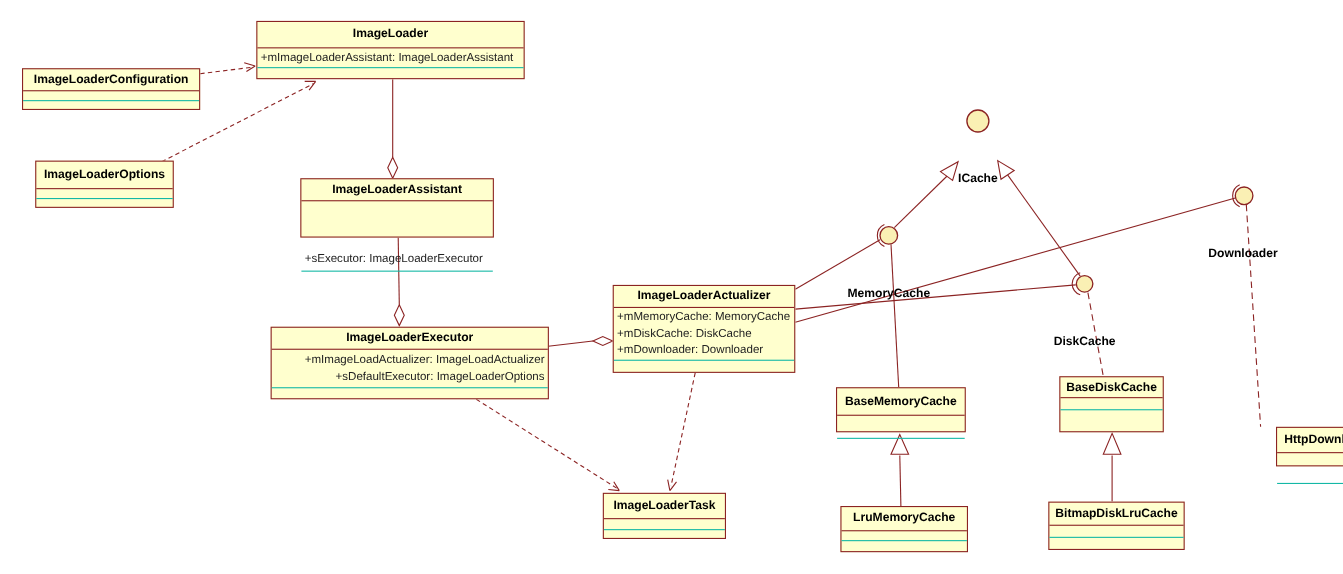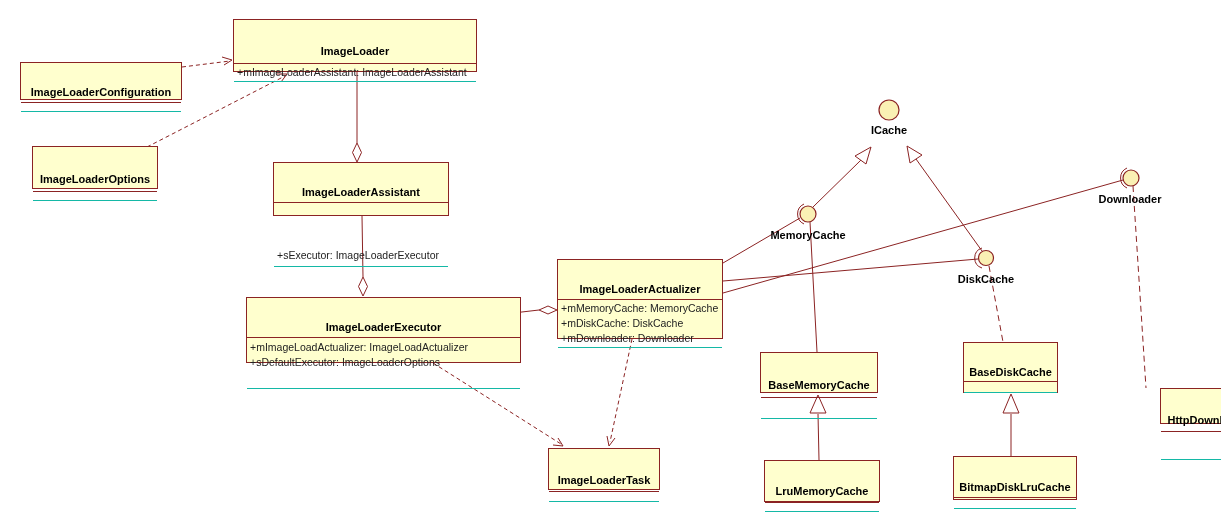--- a/index.html
+++ b/index.html
@@ -3,28 +3,28 @@
 <meta charset="utf-8">
 <style>
   html,body{margin:0;padding:0;background:#fff;}
   #canvas{position:relative;width:1221px;height:522px;background:#fff;overflow:hidden;
           font-family:"Liberation Sans",sans-serif;}
   #wires{position:absolute;left:0;top:0;z-index:1;}
   .uml-class{position:absolute;z-index:2;background:#FFFFCE;border:1px solid #8B2323;
              box-sizing:border-box;display:flex;flex-direction:column;}
   .uml-title{font-weight:bold;font-size:11px;line-height:13px;color:#000;text-align:center;
              border-bottom:1px solid #8B2323;padding:3px 2px;display:flex;align-items:center;
-             justify-content:center;flex:0 0 auto;white-space:nowrap;overflow:hidden;margin-top:20px;}
+             justify-content:center;flex:0 0 auto;white-space:nowrap;overflow:hidden;}
   .uml-attrs{border-bottom:1px solid #14b8a6;font-size:10.5px;line-height:15px;color:#222;
              padding:1px 3px;flex:0 0 auto;overflow:hidden;}
   .uml-attrs.empty{padding:0;}
   .uml-attr{white-space:nowrap;}
   .uml-ops{flex:1 1 auto;}
   .iface-label{position:absolute;z-index:2;font-weight:bold;font-size:11px;color:#000;
-               text-align:center;white-space:nowrap;}
+               text-align:center;white-space:nowrap;margin-top:32px;}
 </style>
 </head>
 <body>
 
 <div id="canvas">
 
   <svg id="wires" width="1221" height="522">
     <g stroke="#8B2323" stroke-width="1" fill="none">
 
       <g>
@@ -134,23 +134,23 @@
   </div>
 
   <div class="uml-class" style="left:273px;top:162px;width:176px;height:54px;">
     <div class="uml-title">ImageLoaderAssistant</div>
     <div class="uml-attrs" style="padding-top:3px;padding-bottom:3px;margin-top:42px;">
       <div class="uml-attr">+sExecutor: ImageLoaderExecutor</div>
     </div>
     <div class="uml-ops"></div>
   </div>
 
-  <div class="uml-class" style="left:246px;top:297px;width:275px;height:66px;">
+  <div class="uml-class" style="left:246px;top:297px;width:253px;height:66px;">
     <div class="uml-title">ImageLoaderExecutor</div>
-    <div class="uml-attrs" style="padding-top:2px;padding-bottom:18px;">
+    <div class="uml-attrs" style="padding-top:2px;padding-bottom:2px;text-align:right;">
       <div class="uml-attr">+mImageLoadActualizer: ImageLoadActualizer</div>
       <div class="uml-attr">+sDefaultExecutor: ImageLoaderOptions</div>
     </div>
     <div class="uml-ops"></div>
   </div>
 
   <div class="uml-class" style="left:557px;top:259px;width:166px;height:80px;">
     <div class="uml-title">ImageLoaderActualizer</div>
     <div class="uml-attrs">
       <div class="uml-attr">+mMemoryCache: MemoryCache</div>

